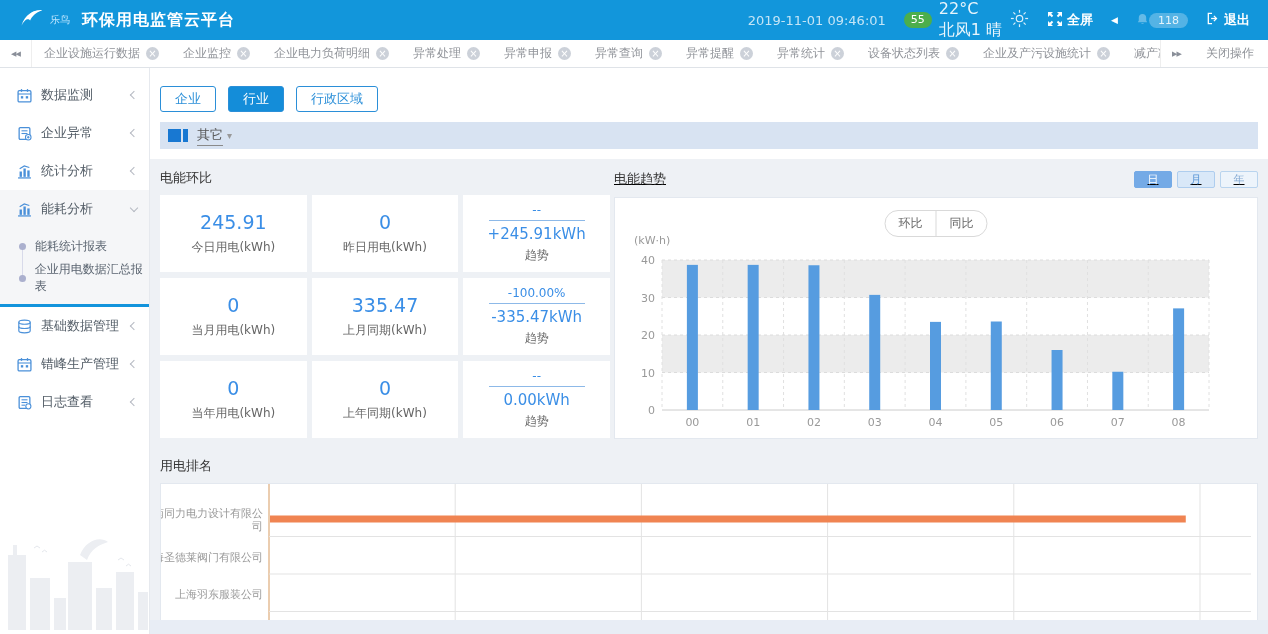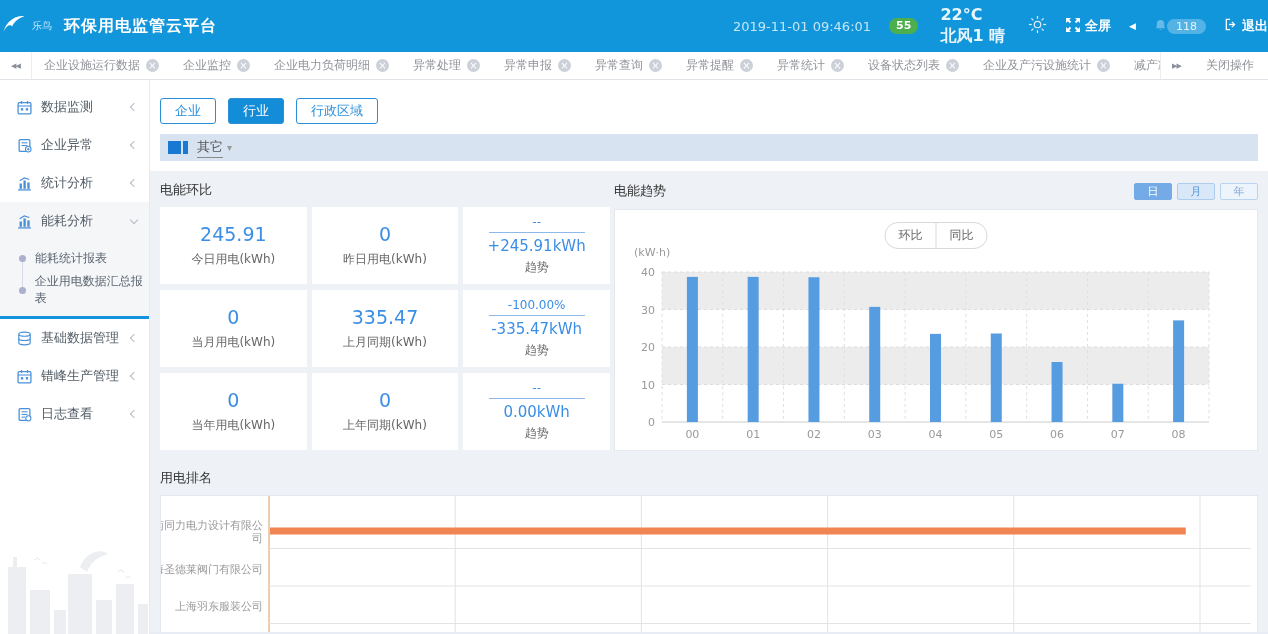--- a/index.html
+++ b/index.html
@@ -1,26 +1,26 @@
 <!DOCTYPE html>
 <html><head>
 <meta charset="utf-8">
 <style>
 * { margin:0; padding:0; box-sizing:border-box; }
 html,body { width:1268px; height:634px; overflow:hidden; background:#fff;
   font-family:"DejaVu Sans","Liberation Sans",sans-serif; }
 
 
-.topbar { height:52px; background:#1296db; display:flex; align-items:center; padding:0 0; color:#fff; }
+.topbar { height:40px; background:#1296db; display:flex; align-items:center; padding:0 18px; color:#fff; }
 .logo-area { display:flex; align-items:center; gap:6px; }
 .logo-text { font-size:10px; color:#bfe6ff; line-height:1.05; width:22px; }
 .app-title { font-size:16px; font-weight:bold; letter-spacing:1px; margin-left:4px; }
 .topbar-right { margin-left:auto; display:flex; align-items:center; gap:18px; }
 .datetime { font-size:13px; color:rgba(255,255,255,.75); }
-.weather { display:flex; align-items:center; gap:22px;font-weight:bold; }
+.weather { display:flex; align-items:center; gap:7px; }
 .aqi { background:#4cae4c; border-radius:9px; padding:0 7px; height:16px; line-height:16px; font-size:11px; }
 .temp-col { font-size:16px; line-height:1.3; color:rgba(255,255,255,.9); }
 .temp-col span { display:block; }
 .hbtn { display:flex; align-items:center; gap:5px; font-size:13px; cursor:pointer;font-weight:bold; }
 .collapse { font-size:9px; cursor:pointer; }
 .msg { display:flex; align-items:center; cursor:pointer; }
 .bell { opacity:.35; }
 .msg-pill { background:rgba(255,255,255,.28); color:rgba(255,255,255,.85); border-radius:9px; padding:0 9px; height:15px; line-height:15px; font-size:11px; }
 
 
@@ -68,21 +68,21 @@
 .left-panel { width:450px; flex-shrink:0; }
 .left-panel .sec-title { margin-bottom:8px; }
 .cards-grid { display:grid; grid-template-columns:repeat(3,1fr); gap:6px 5px; }
 .stat-card { background:#fff; height:77px; display:flex; flex-direction:column; align-items:center; justify-content:center; text-align:center; }
 .card-val { color:#3a8ee6; font-size:19px; margin-bottom:6px; }
 .card-label { color:#666; font-size:12px; }
 .tc-top { color:#3a8ee6; font-size:12px; }
 .tc-line { width:96px; height:1px; background:#8db9e8; margin:3px 0 4px; }
 .tc-val { color:#3a8ee6; font-size:15px; margin-bottom:4px; }
 
-.right-panel { flex:1; min-width:0; }
+.right-panel { flex:1; min-width:0;text-decoration:underline; }
 .trend-head { display:flex; align-items:center; justify-content:space-between; margin-bottom:8px; height:20px; }
 .period-buttons { display:flex; gap:5px; }
 .pbtn { width:38px; height:17px; font-size:11px; border-radius:2px; border:1px solid #b9d4ee; background:#edf4fb; color:#86abd4; cursor:pointer; line-height:1; font-family:inherit; }
 .pbtn.p1 { background:#d9e8f8; color:#5a96d6; border-color:#aecdee; }
 .pbtn.active { background:#74aae6; color:#fff; border-color:#74aae6; }
 .chart-box { position:relative; background:#fff; border:1px solid #e3e8ef; height:242px; }
 .toggle-pill { position:absolute; top:12px; left:50%; transform:translateX(-50%); display:flex; border:1px solid #d9d9d9; border-radius:14px; background:#fff; overflow:hidden; z-index:2; }
 .tg { padding:4px 13px; font-size:12px; color:#666; cursor:pointer; }
 .tg-r { border-left:1px solid #d9d9d9; }
 .trend-chart { position:absolute; inset:0; }

